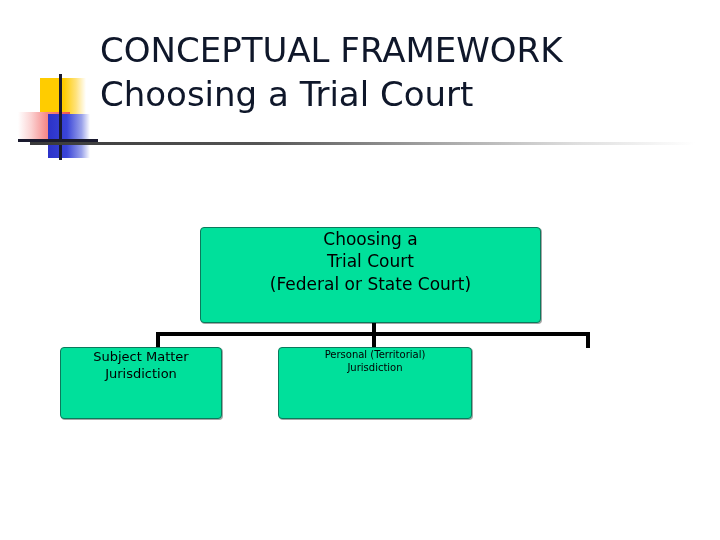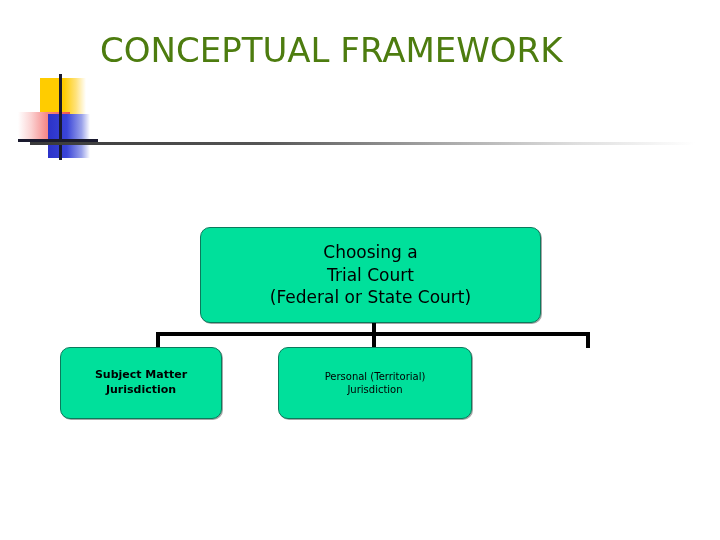--- a/index.html
+++ b/index.html
@@ -73,21 +73,21 @@
   }
 
   
   .title-block {
     position: absolute;
     left: 100px;
     top: 28px;
     width: 600px;
   }
   .title-line {
-    color: #4d7c0f;
+    color: #0f172a;
     font-size: 34px;
     line-height: 44px;
     font-weight: normal;
     letter-spacing: 0px;
     white-space: nowrap;
   }
 
   .title-rule {
     position: absolute;
     left: 30px;
@@ -107,23 +107,22 @@
   .conn-drop-a     { left: 156px; top: 332px; width: 4px;  height: 16px; }
   .conn-drop-b     { left: 372px; top: 332px; width: 4px;  height: 16px; }
   .conn-drop-c     { left: 586px; top: 332px; width: 4px;  height: 16px; }
 
   
   .flow-box {
     position: absolute;
     box-sizing: border-box;
     background: #00E09B;
     border: 1px solid #0b7a5c;
-    border-radius: 10px;
+    border-radius: 4px;
     display: flex;
-    align-items: center;
     justify-content: center;
     text-align: center;
     color: #000000;
     box-shadow: 1px 1px 0 rgba(0,0,0,0.35);
   }
   .flow-box .box-text {
     line-height: 1.32;
     padding: 0 6px;
   }
 
@@ -132,22 +131,21 @@
     top: 227px;
     width: 341px;
     height: 96px;
     font-size: 17px;
   }
   #box-smj {
     left: 60px;
     top: 347px;
     width: 162px;
     height: 72px;
-    font-size: 11px;
-    font-weight: bold;
+    font-size: 13px;
   }
   #box-pj {
     left: 278px;
     top: 347px;
     width: 194px;
     height: 72px;
     font-size: 10px;
   }
   #box-venue {
     left: 492px;
@@ -165,20 +163,21 @@
   <div class="logo-mark">
     <div class="logo-sq-yellow"></div>
     <div class="logo-sq-red"></div>
     <div class="logo-sq-blue"></div>
     <div class="logo-vline"></div>
     <div class="logo-hline"></div>
   </div>
 
   <div class="title-block">
     <div class="title-line">CONCEPTUAL FRAMEWORK</div>
+    <div class="title-line">Choosing a Trial Court</div>
   </div>
 
   <div class="title-rule"></div>
 
   <div class="conn conn-stem-top"></div>
   <div class="conn conn-hbar"></div>
   <div class="conn conn-drop-a"></div>
   <div class="conn conn-drop-b"></div>
   <div class="conn conn-drop-c"></div>
 

